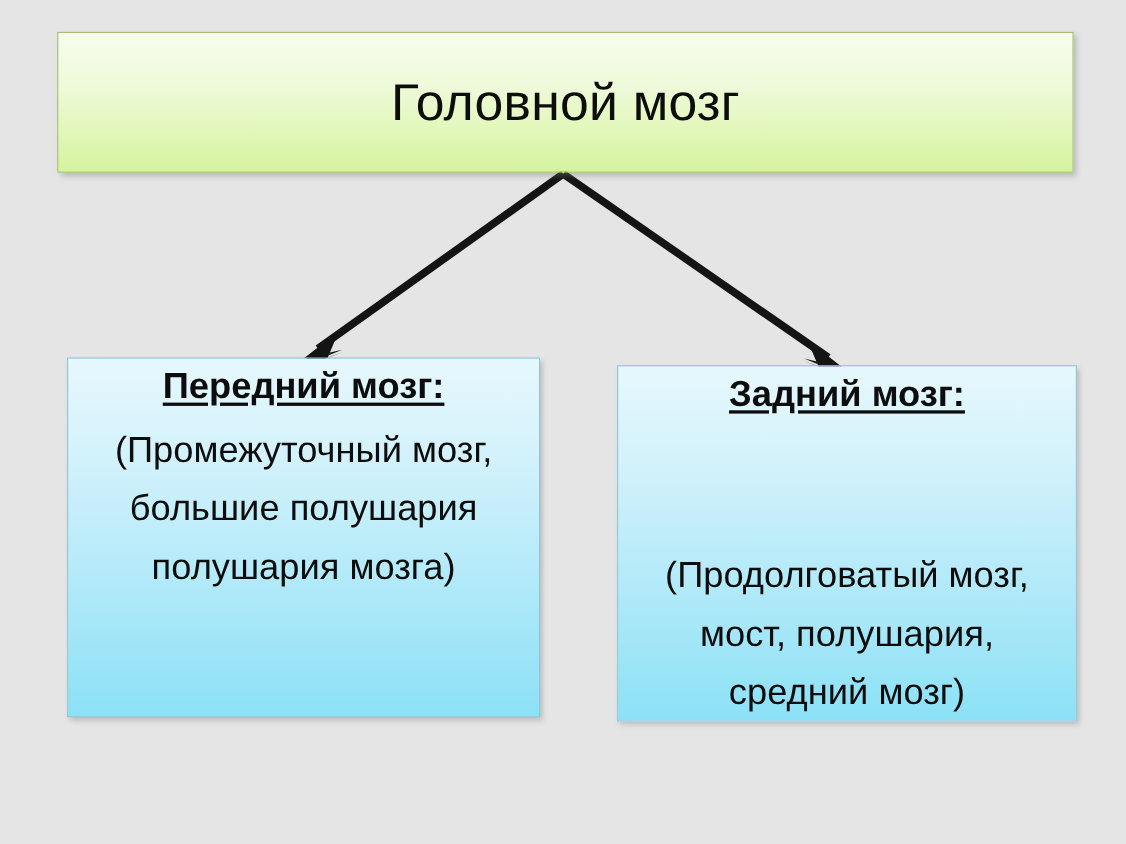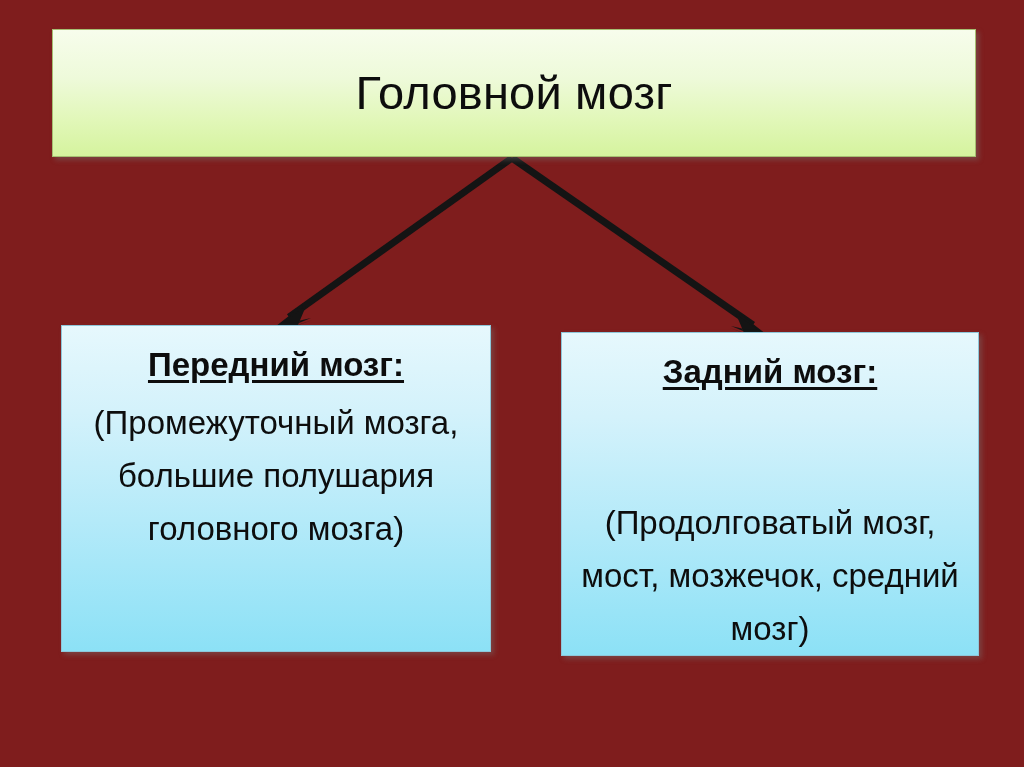--- a/index.html
+++ b/index.html
@@ -9,21 +9,21 @@
     background: #ffffff;
   }
   body {
     font-family: "Liberation Sans", "DejaVu Sans", sans-serif;
     -webkit-font-smoothing: antialiased;
   }
   #slide {
     position: relative;
     width: 1024px;
     height: 767px;
-    background: #7f1d1d;
+    background: #e5e5e5;
     overflow: hidden;
   }
 
   
   #connectors {
     position: absolute;
     left: 0;
     top: 0;
     width: 1024px;
     height: 767px;
@@ -61,21 +61,20 @@
     position: absolute;
     box-sizing: border-box;
     border: 1px solid #8ec7da;
     background: linear-gradient(to bottom, #e6f8fd 0%, #d4f2fb 26%, #b4eaf9 60%, #8ce1f6 100%);
     box-shadow: 3px 3px 5px rgba(120, 120, 120, 0.40);
     z-index: 2;
     display: flex;
     flex-direction: column;
     align-items: center;
     justify-content: flex-start;
-    padding-top: 14px;
   }
   #left-box {
     left: 61px;
     top: 325px;
     width: 430px;
     height: 327px;
   }
   #right-box {
     left: 561px;
     top: 332px;
@@ -126,21 +125,21 @@
       <polygon points="765,335 736,314 744,333 730,328 759,339" fill="#141414"></polygon>
     </g>
   </svg>
 
   <div id="title-box">
     <div id="title-text">Головной мозг</div>
   </div>
 
   <div id="left-box" class="leaf-box">
     <div class="leaf-heading">Передний мозг:</div>
-    <div class="leaf-body">(Промежуточный мозга, большие полушария головного мозга)</div>
+    <div class="leaf-body">(Промежуточный мозг, большие полушария полушария мозга)</div>
   </div>
 
   <div id="right-box" class="leaf-box">
     <div class="leaf-heading">Задний мозг:</div>
-    <div class="leaf-body">(Продолговатый мозг, мост, мозжечок, средний мозг)</div>
+    <div class="leaf-body">(Продолговатый мозг, мост, полушария, средний мозг)</div>
   </div>
 
 </div>
 
 </body></html>

